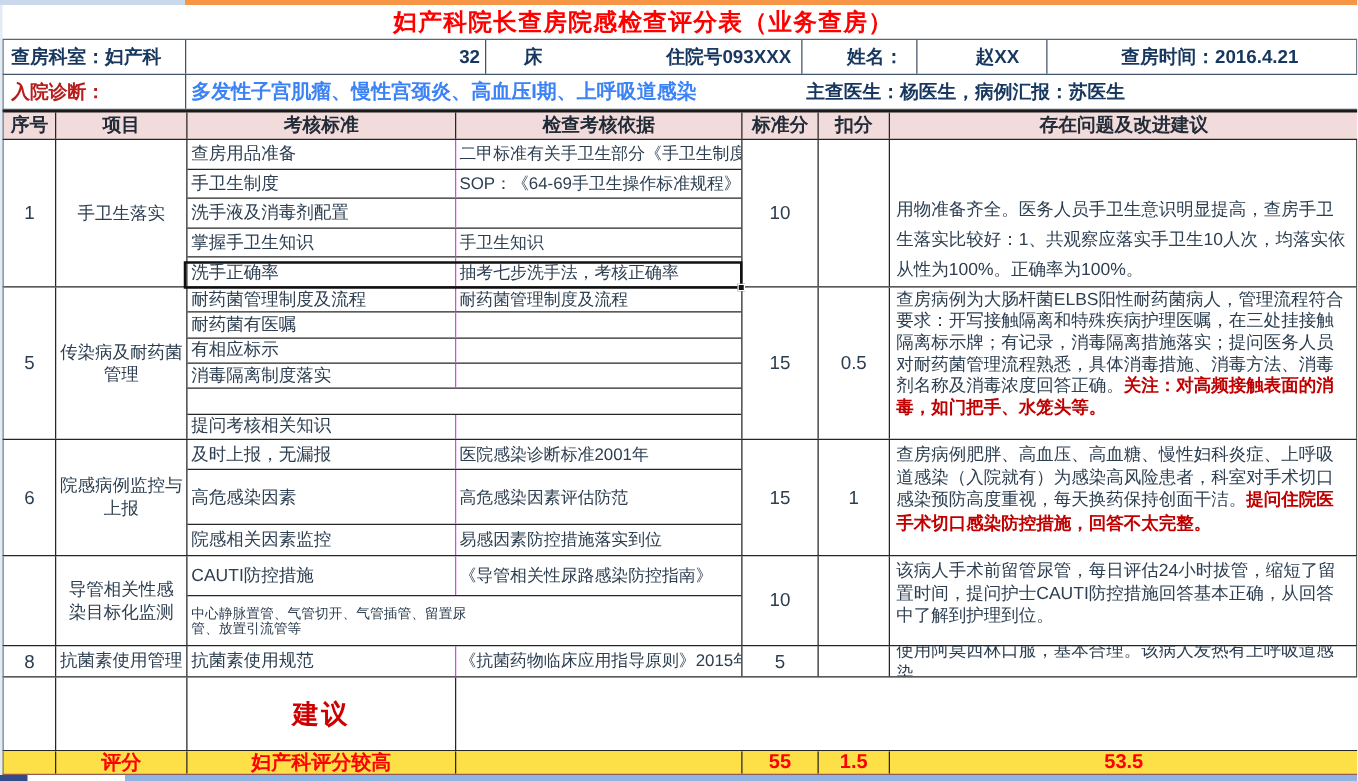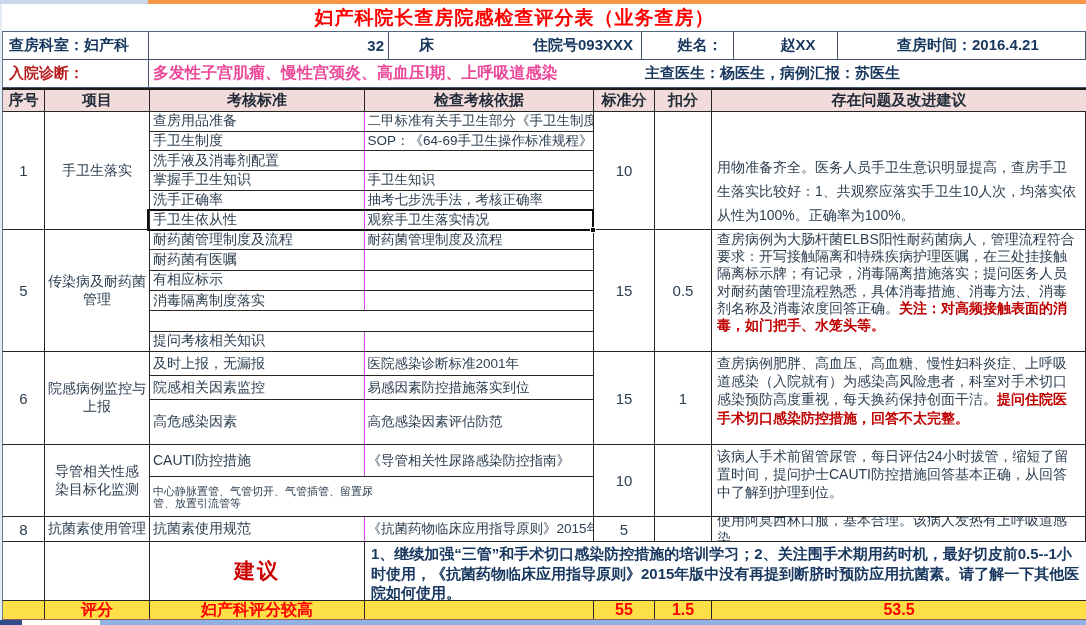--- a/index.html
+++ b/index.html
@@ -29,21 +29,21 @@
   .ic4 { width:67px; justify-content:center; }
   .ic5 { width:79px; justify-content:center; }
   .ic6 { flex:1; justify-content:flex-start; padding-left:34px; border-right:none; }
 
   .diag-row { top:60px; height:28px; font-weight:bold; font-size:15px;
               border-bottom:1px solid #44546a; }
   .diag-row .dc1 { width:146px; display:flex; align-items:center; padding-left:6px;
                    border-right:1px solid #44546a; color:#b91c1c; white-space:nowrap; }
   .diag-row .dc2 { flex:1; display:flex; align-items:center; justify-content:space-between;
                    padding:0 186px 0 4px; overflow:hidden; white-space:nowrap; }
-  .diag-red { color:#ec4899; font-size:16px; }
+  .diag-red { color:#3b82f6; font-size:16px; }
   .diag-doc { color:#17375e; }
 
   
   .head-row { top:88px; height:24px; background:#f2dcdb; font-weight:bold; font-size:15px; color:#222b38;
               border-top:2px solid #1a1a1a; border-bottom:1px solid #262626; }
   .hc { display:flex; align-items:center; justify-content:center; border-right:1px solid #262626;
         overflow:hidden; white-space:nowrap; }
 
   
   .c-no { width:42px; } .c-item { width:105px; } .c-std { width:215px; } .c-basis { width:229px; }
@@ -155,24 +155,20 @@
           <div class="sc c-basis"></div>
         </div>
         <div class="subrow" style="flex:1">
           <div class="sc c-std">掌握手卫生知识</div>
           <div class="sc c-basis">手卫生知识</div>
         </div>
         <div class="subrow" style="flex:1">
           <div class="sc c-std">洗手正确率</div>
           <div class="sc c-basis">抽考七步洗手法，考核正确率</div>
         </div>
-        <div class="subrow" style="flex:1">
-          <div class="sc c-std">手卫生依从性</div>
-          <div class="sc c-basis">观察手卫生落实情况</div>
-        </div>
       </div>
       <div class="cell c-score vc num">10</div>
       <div class="cell c-ded vc num"></div>
       <div class="cell c-remark remark rm-center">
         <span><span>用物准备齐全。医务人员手卫生意识明显提高，查房手卫生落实比较好：1、共观察应落实手卫生10人次，均落实依从性为100%。正确率为100%。</span><span class="red"></span></span>
       </div>
     </div>
 
     <div class="sec" style="height:122px">
       <div class="cell c-no vc num">5</div>
@@ -210,27 +206,27 @@
     </div>
 
     <div class="sec" style="height:93px">
       <div class="cell c-no vc num">6</div>
       <div class="cell c-item vc">院感病例监控与上报</div>
       <div class="mid">
         <div class="subrow" style="flex:0 0 24px">
           <div class="sc c-std">及时上报，无漏报</div>
           <div class="sc c-basis">医院感染诊断标准2001年</div>
         </div>
+        <div class="subrow" style="flex:1">
+          <div class="sc c-std">高危感染因素</div>
+          <div class="sc c-basis">高危感染因素评估防范</div>
+        </div>
         <div class="subrow" style="flex:0 0 24px">
           <div class="sc c-std">院感相关因素监控</div>
           <div class="sc c-basis">易感因素防控措施落实到位</div>
-        </div>
-        <div class="subrow" style="flex:1">
-          <div class="sc c-std">高危感染因素</div>
-          <div class="sc c-basis">高危感染因素评估防范</div>
         </div>
       </div>
       <div class="cell c-score vc num">15</div>
       <div class="cell c-ded vc num">1</div>
       <div class="cell c-remark remark rm-s6">
         <span>查房病例肥胖、高血压、高血糖、慢性妇科炎症、上呼吸道感染（入院就有）为感染高风险患者，科室对手术切口感染预防高度重视，每天换药保持创面干洁。</span><span class="red">提问住院医手术切口感染防控措施，回答不太完整。</span>
       </div>
     </div>
 
     <div class="sec" style="height:72px">
@@ -267,21 +263,20 @@
         <span><span>使用阿莫西林口服，基本合理。该病人发热有上呼吸道感染。</span><span class="red"></span></span>
       </div>
     </div>
 
   </div>
 
   <div class="row suggest-row">
     <div class="cell c-no"></div>
     <div class="cell c-item"></div>
     <div class="cell c-std vc suggest-label">建议</div>
-    <div class="cell suggest-text">1、继续加强“三管”和手术切口感染防控措施的培训学习；2、关注围手术期用药时机，最好切皮前0.5--1小时使用，《抗菌药物临床应用指导原则》2015年版中没有再提到断脐时预防应用抗菌素。请了解一下其他医院如何使用。</div>
   </div>
 
   <div class="row score-row">
     <div class="cell c-no"></div>
     <div class="cell c-item">评分</div>
     <div class="cell c-std">妇产科评分较高</div>
     <div class="cell c-basis"></div>
     <div class="cell c-score">55</div>
     <div class="cell c-ded">1.5</div>
     <div class="cell c-remark">53.5</div>

